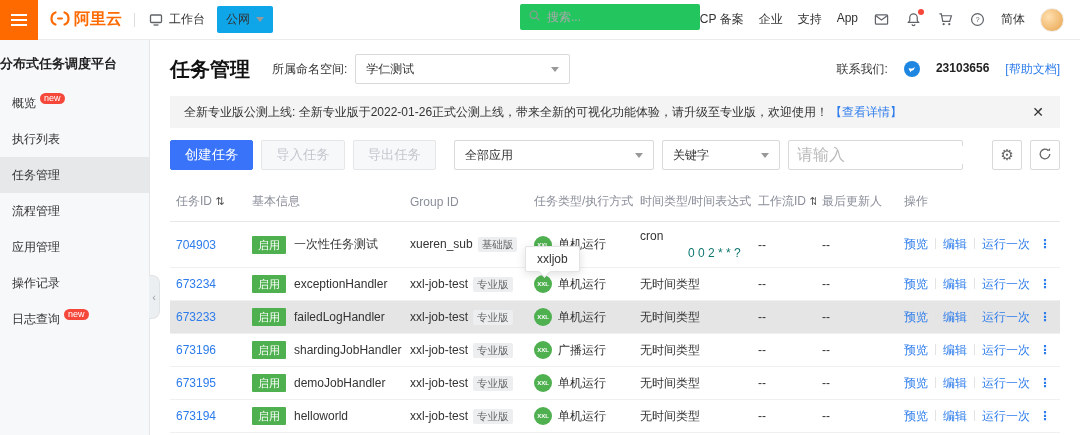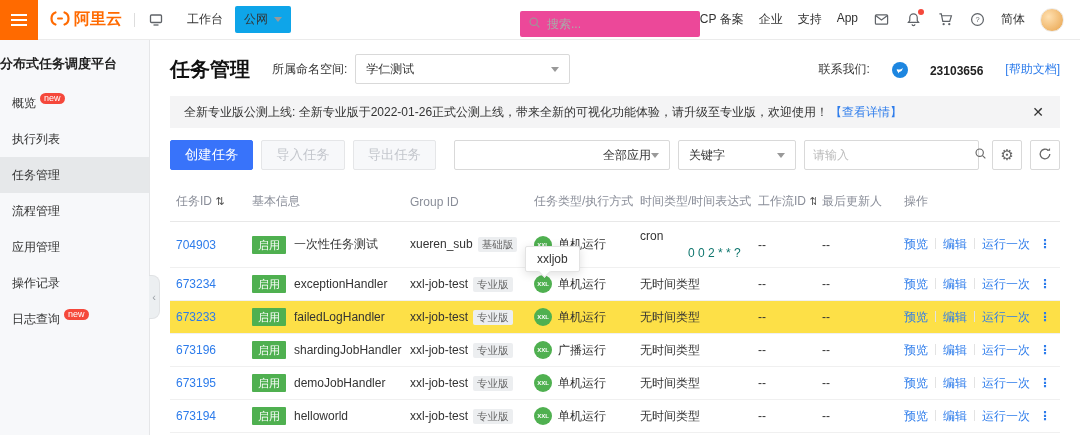--- a/index.html
+++ b/index.html
@@ -6,24 +6,24 @@
   html,body { width:1080px; height:435px; overflow:hidden; }
   body { font-family:"Liberation Sans","DejaVu Sans",sans-serif; font-size:12px; color:#333; background:#fff; }
 
   
   .topbar { height:40px; display:flex; align-items:center; background:#fff; border-bottom:1px solid #ebebeb; position:relative; z-index:6; }
   .hamburger { width:38px; height:40px; background:var(--brand-orange,#ff6a00); display:flex; flex-direction:column; justify-content:center; align-items:center; gap:3px; cursor:pointer; flex-shrink:0; }
   .hamburger i { width:16px; height:2px; background:#fff; }
   .brand { display:flex; align-items:center; gap:4px; margin-left:12px; cursor:pointer; }
   .brand-name { color:var(--brand-orange,#ff6a00); font-size:16px; font-weight:bold; }
   .tb-divider { width:1px; height:14px; background:#ddd; margin:0 12px; }
-  .workbench { display:flex; align-items:center; gap:23px; cursor:pointer; color:#333; }
+  .workbench { display:flex; align-items:center; gap:5px; cursor:pointer; color:#333; }
   .network-pill { display:flex; align-items:center; gap:6px; background:#0ea5e9; border-radius:2px; padding:5px 9px; margin-left:12px; cursor:pointer; }
   .caret { width:0; height:0; border-left:4px solid transparent; border-right:4px solid transparent; border-top:5px solid #999; display:inline-block; }
-  .topbar-search { position:absolute; left:520px; top:11px; width:180px; height:26px; background:#ec4899; border-radius:2px; display:flex; align-items:center; gap:6px; padding:0 8px; }
+  .topbar-search { position:absolute; left:520px; top:4px; width:180px; height:26px; background:#22c55e; border-radius:2px; display:flex; align-items:center; gap:6px; padding:0 8px; }
   .topbar-search input { border:none; outline:none; background:transparent; flex:1; font-size:12px; font-family:inherit; color:#333; }
   .topbar-search input::placeholder { color:#aaa; }
   .topbar-right { margin-left:auto; display:flex; align-items:center; gap:15px; padding-right:16px; }
   .tb-link { color:#333; cursor:pointer; white-space:nowrap; }
   .tb-icon { width:17px; height:17px; position:relative; display:inline-flex; align-items:center; justify-content:center; cursor:pointer; color:#5f6368; }
   .bell-dot { position:absolute; top:-2px; right:-2px; width:6px; height:6px; border-radius:50%; background:var(--badge-red,#f5483b); }
   .avatar { width:24px; height:24px; border-radius:50%; background:radial-gradient(circle at 35% 35%, #ffe0b0, #e8a24a); border:1px solid #eee; cursor:pointer; }
 
   
   .layout { display:flex; height:395px; }
@@ -35,50 +35,50 @@
   .collapse-handle { position:absolute; right:-11px; top:235px; width:11px; height:44px; background:#eceff1; border:1px solid #e0e2e4; border-left:none; border-radius:0 8px 8px 0; display:flex; align-items:center; justify-content:center; color:#9aa0a6; font-size:11px; cursor:pointer; z-index:5; }
 
   .main { flex:1; padding:14px 20px 0; position:relative; background:#fff; overflow:hidden; }
 
   
   .page-head { display:flex; align-items:center; }
   .page-title { font-size:20px; font-weight:bold; color:#111; margin-right:22px; }
   .ns-label { margin-right:8px; color:#333; }
   .select { height:30px; border:1px solid #d9d9d9; border-radius:2px; background:#fff; display:flex; align-items:center; justify-content:space-between; padding:0 10px; cursor:pointer; color:#333; }
   .ns-select { width:215px; }
-  .head-right { margin-left:auto; display:flex; align-items:flex-end; gap:22px; }
+  .head-right { margin-left:auto; display:flex; align-items:flex-start; gap:16px; }
   .dingtalk-icon { width:16px; height:16px; border-radius:50%; background:#1d86e0; display:inline-flex; align-items:center; justify-content:center; }
   .contact-number { font-weight:bold; color:#222; }
   .help-link { color:var(--link-blue,#2d7ceb); cursor:pointer; }
 
   
   .notice { margin-top:12px; background:#f4f4f5; height:32px; display:flex; align-items:center; padding:0 14px; color:#333; }
   .notice-link { color:var(--link-blue,#2d7ceb); cursor:pointer; margin-left:2px; white-space:nowrap; }
   .notice-close { margin-left:auto; font-size:14px; color:#333; cursor:pointer; padding:0 2px; }
 
   
   .toolbar { margin-top:12px; display:flex; align-items:center; gap:8px; }
   .btn { height:30px; padding:0 14px; border-radius:2px; display:inline-flex; align-items:center; cursor:pointer; white-space:nowrap; }
   .btn-primary { background:var(--primary-blue,#3873fa); border:1px solid var(--primary-blue,#3873fa); color:#fff; }
   .btn-disabled { background:#f7f8fa; border:1px solid #e5e6e8; color:#c3c6cc; cursor:not-allowed; }
-  .app-select { width:216px; margin-left:10px;justify-content:flex-end; }
+  .app-select { width:200px; margin-left:10px; }
   .kw-select { width:118px; }
   .kw-input { width:175px; height:30px; border:1px solid #d9d9d9; border-radius:2px; display:flex; align-items:center; padding:0 8px; gap:6px; }
-  .kw-input input { border:none; outline:none; flex:1; font-size:12px; font-family:inherit; color:#333; }
+  .kw-input input { border:none; outline:none; flex:1; font-size:16px; font-family:inherit; color:#333; }
   .kw-input input::placeholder { color:#bbb; }
   .toolbar-right { margin-left:auto; display:flex; gap:8px; }
   .icon-btn { width:30px; height:30px; border:1px solid #d9d9d9; border-radius:2px; background:#fff; display:flex; align-items:center; justify-content:center; color:#666; font-size:15px; cursor:pointer; }
 
   
   .table-wrap { margin-top:12px; position:relative; }
   table { width:100%; border-collapse:collapse; table-layout:fixed; }
   thead th { text-align:left; font-weight:normal; color:#8a8e99; padding:11px 6px; border-bottom:1px solid #e8e8e8; white-space:nowrap; overflow:hidden; }
   .sort-icon { color:#555; font-size:11px; cursor:pointer; }
   tbody td { padding:7px 6px; border-bottom:1px solid #f0f0f0; color:#333; white-space:nowrap; overflow:hidden; vertical-align:middle; }
-  tbody tr.hover { background:#fde047; }
+  tbody tr.hover { background:#e5e5e5; }
   .id-link { color:var(--link-blue,#2d7ceb); cursor:pointer; text-decoration:none; }
   .status-badge { display:inline-block; background:var(--status-green,#4fb050); color:#fff; font-size:11px; line-height:16px; padding:1px 6px; border-radius:1px; margin-right:8px; }
   .edition-badge { display:inline-block; background:#eceef0; color:#666; font-size:10.5px; line-height:15px; padding:0 4px; border-radius:2px; margin-left:5px; }
   .info-line { display:flex; align-items:center; }
   .runtype { display:flex; align-items:center; gap:6px; }
   .job-icon.xxl { width:18px; height:18px; border-radius:50%; background:var(--status-green,#4fb050); color:#fff; font-size:6px; font-weight:bold; display:inline-flex; align-items:center; justify-content:center; letter-spacing:0; flex-shrink:0; }
   .time-expr { margin-top:3px; color:#0f766e;margin-left:48px; }
   .op-cell .act { color:var(--link-blue,#2d7ceb); cursor:pointer; text-decoration:none; }
   .act-sep { display:inline-block; width:1px; height:11px; background:#e3e3e3; margin:0 7px; vertical-align:-1px; }
   .more { color:var(--link-blue,#2d7ceb); font-weight:bold; margin-left:9px; cursor:pointer; }

